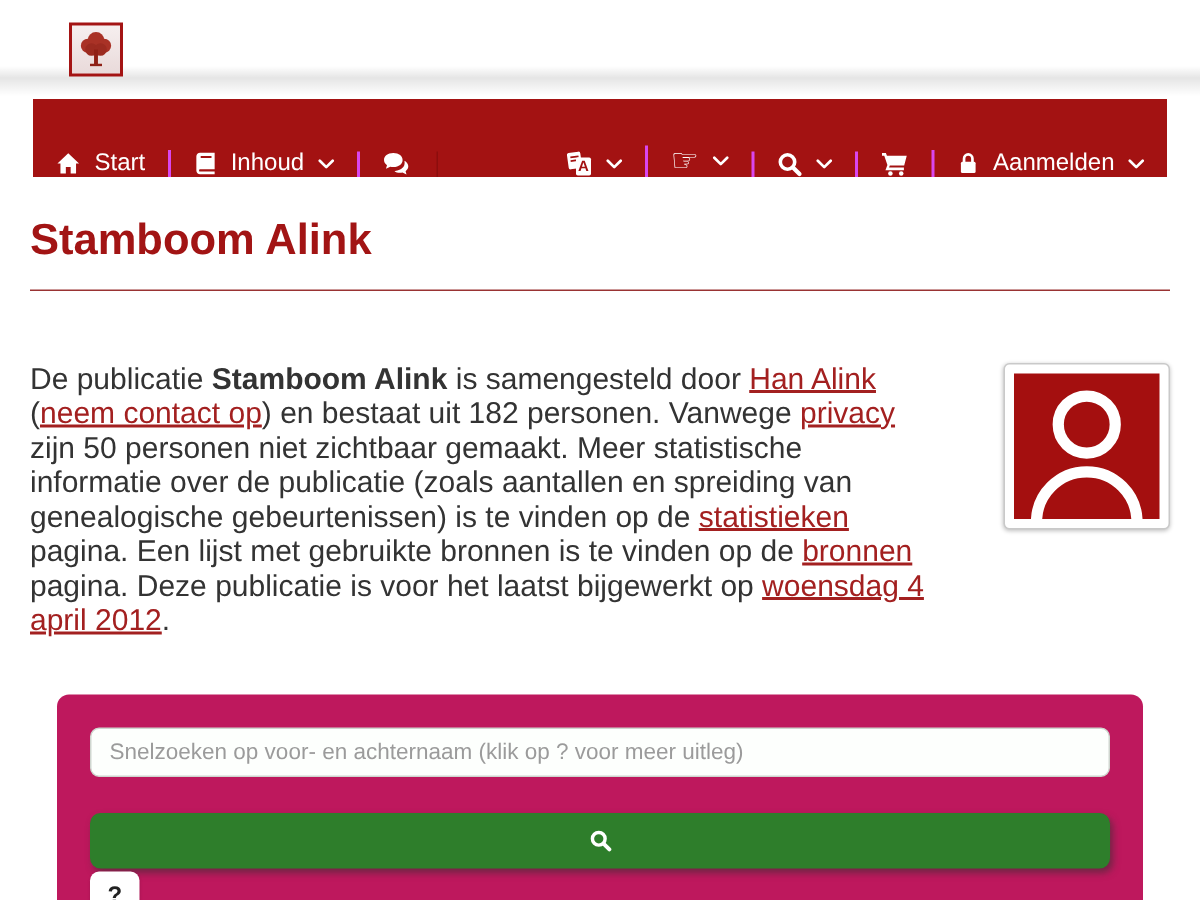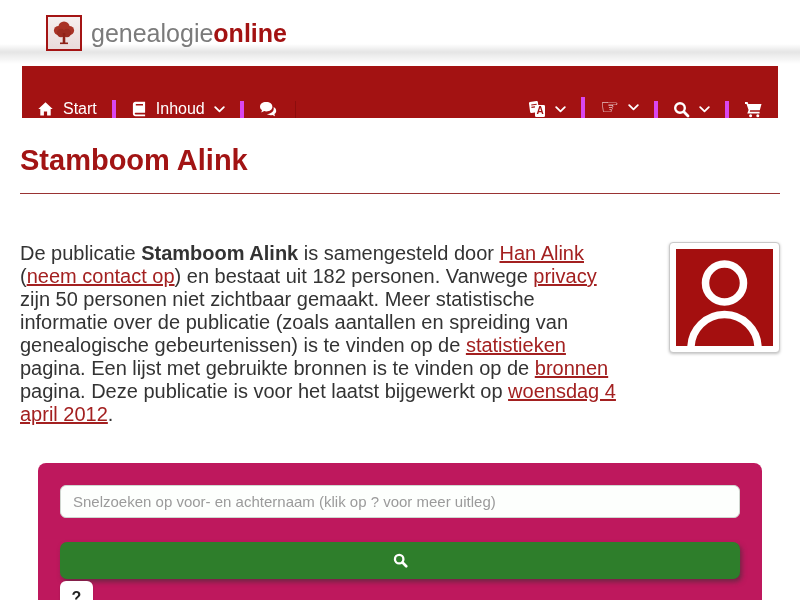--- a/index.html
+++ b/index.html
@@ -21,21 +21,21 @@
   .header-band{position:absolute;left:0;right:0;top:44px;height:20px;
     background:linear-gradient(to bottom, rgba(0,0,0,0), rgba(0,0,0,0.10) 40%, rgba(0,0,0,0));}
   
   .nav{
     margin:0 22px;height:52px;background:#a31212;display:flex;align-items:stretch;
     justify-content:space-between;color:#fff;
   }
   .nav-group{display:flex;align-items:flex-end;}
   .nav-item{
     display:flex;align-items:center;gap:9px;padding:0 15px;font-size:16px;color:#fff;
-    border-left:4px solid #d946ef;cursor:pointer;white-space:nowrap;
+    border-left:2px solid #d946ef;cursor:pointer;white-space:nowrap;
   }
   .nav-item:first-child{border-left:none;}
   .nav-item.end-sep{border-right:1px solid #8c0d0d;}
   .nav-ico{display:flex;align-items:center;justify-content:center;}
   .hand-glyph{font-family:"DejaVu Sans", sans-serif;font-size:21px;line-height:1;color:#fff;}
   
   .main{padding:0 20px;}
   .page-title{margin:27px 0 0 0;font-size:29px;line-height:30px;font-weight:bold;color:#a21414;}
   .rule{border:none;border-top:1px solid #993333;margin:18px 0 0 0;}
   .intro{display:flex;justify-content:space-between;align-items:flex-start;margin-top:48px;}
@@ -78,21 +78,20 @@
       <svg width="26" height="26" viewBox="0 0 26 26">
         <circle cx="7.5" cy="10.5" r="4.6" fill="#a93226"></circle>
         <circle cx="13" cy="7" r="5.6" fill="#a93226"></circle>
         <circle cx="18.5" cy="10.5" r="4.6" fill="#a93226"></circle>
         <circle cx="10" cy="13" r="4.2" fill="#9c2b20"></circle>
         <circle cx="16" cy="13" r="4.2" fill="#9c2b20"></circle>
         <rect x="11.7" y="13" width="2.6" height="10" fill="#8f2117"></rect>
         <rect x="9" y="22.5" width="8" height="1.6" fill="#8f2117"></rect>
       </svg>
     </div>
-    <div class="brand-text"><span class="brand-gray">genealogie</span><span class="brand-red">online</span></div>
   </div>
   <div class="header-band"></div>
 </div>
 
 <div class="nav">
   <div class="nav-group">
     <div class="nav-item">
       <span class="nav-ico">
         <svg width="17" height="16" viewBox="0 0 16 16">
             <path d="M8 1.2 L15.2 8 H13.2 V14.6 H9.6 V10.4 H6.4 V14.6 H2.8 V8 H0.8 Z" fill="#fff"></path>
@@ -161,20 +160,34 @@
           </svg>
       </span>
     </div>
     <div class="nav-item">
       <span class="nav-ico">
         <svg width="19" height="17" viewBox="0 0 19 17">
           <path d="M1 1 H3.6 L4.3 2.9 H17.5 L15.8 9.3 H6.2 L5.7 10.7 H15.6 V12.5 H3.3 L4.6 9 L2.5 2.9 H1 Z" fill="#fff"></path>
           <circle cx="6.6" cy="14.7" r="1.5" fill="#fff"></circle>
           <circle cx="13.8" cy="14.7" r="1.5" fill="#fff"></circle>
         </svg>
+      </span>
+    </div>
+    <div class="nav-item">
+      <span class="nav-ico">
+        <svg width="15" height="16" viewBox="0 0 15 16">
+          <path d="M4.7 7 V4.8 a2.8 2.9 0 0 1 5.6 0 V7" fill="none" stroke="#fff" stroke-width="1.8"></path>
+          <rect x="2.6" y="6.8" width="9.8" height="7.6" rx="1" fill="#fff"></rect>
+        </svg>
+      </span>
+      <span>Aanmelden</span>
+      <span class="nav-ico">
+        <svg width="11" height="7" viewBox="0 0 11 7">
+            <polyline points="1.2,1.2 5.5,5.4 9.8,1.2" fill="none" stroke="#fff" stroke-width="1.8" stroke-linecap="round" stroke-linejoin="round"></polyline>
+          </svg>
       </span>
     </div>
   </div>
 </div>
 
 <div class="main">
   <h1 class="page-title">Stamboom Alink</h1>
   <hr class="rule">
 
   <div class="intro">

